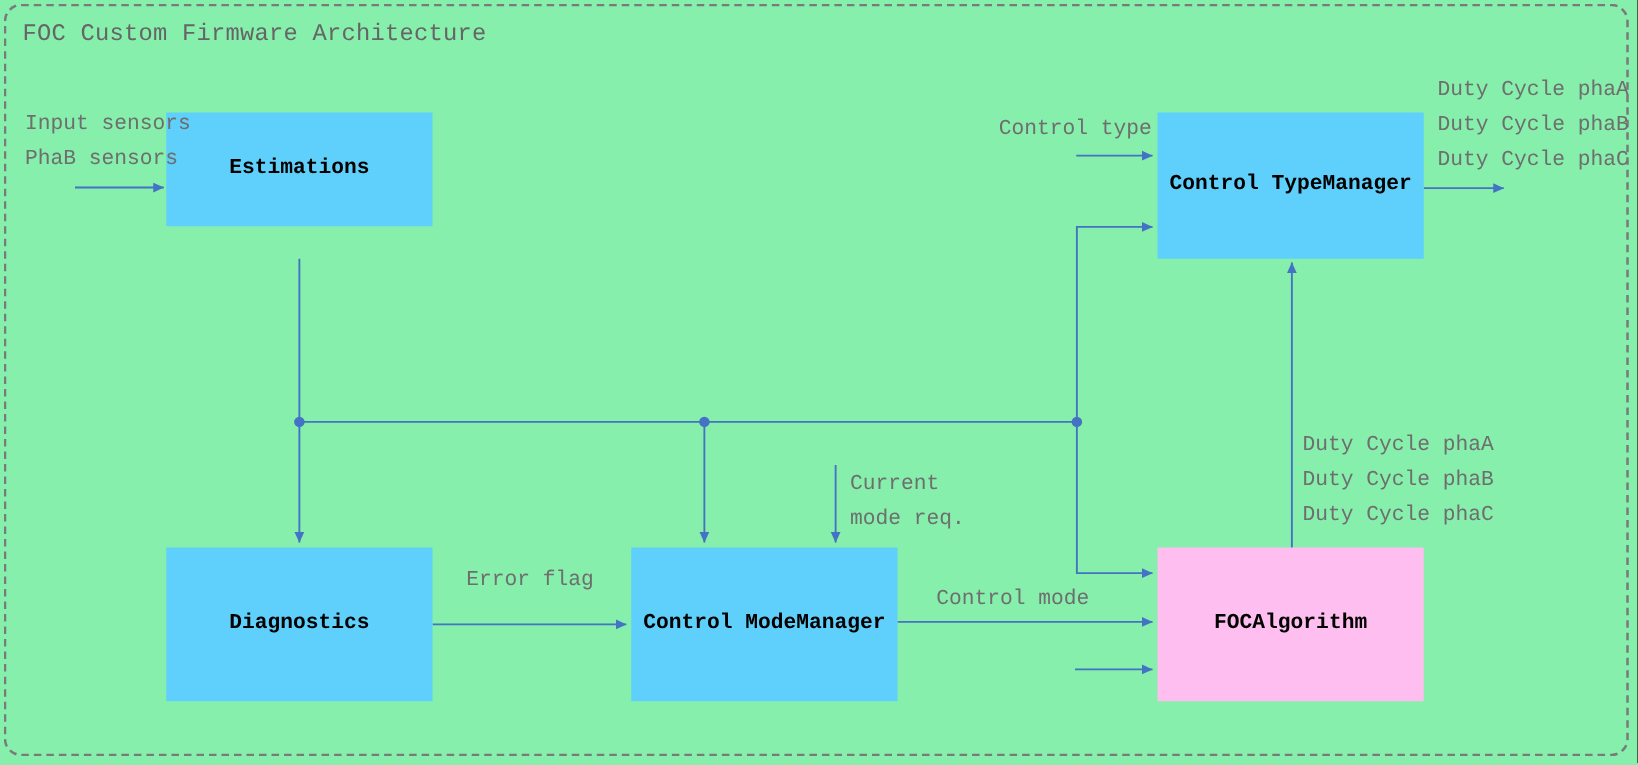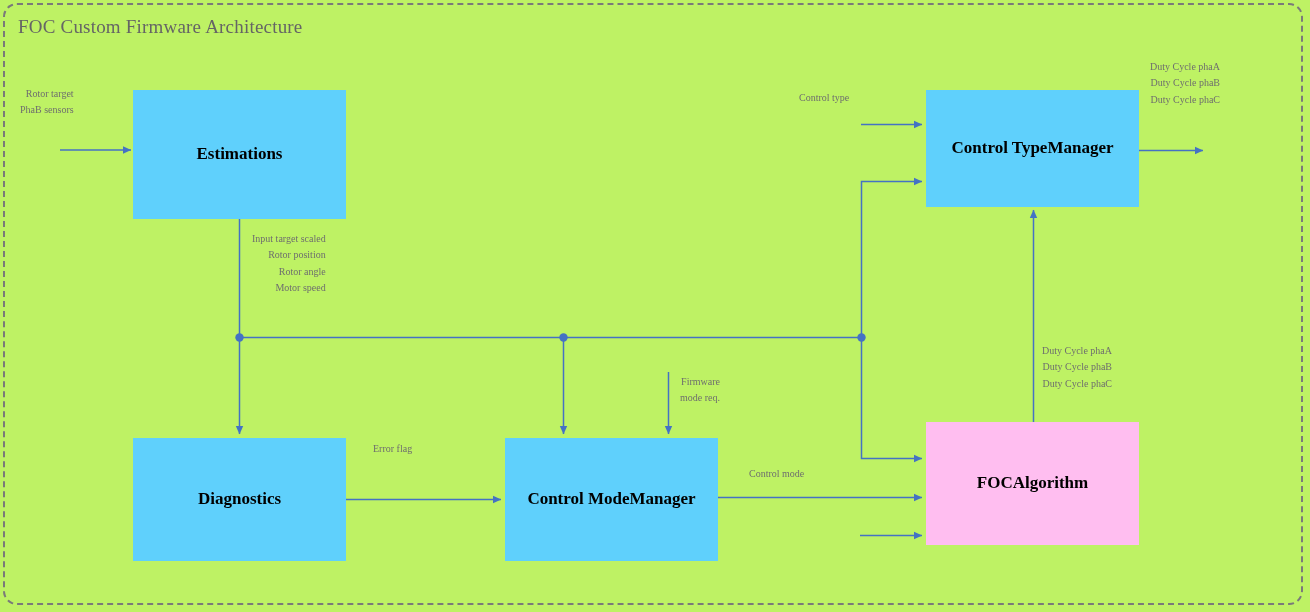--- a/index.html
+++ b/index.html
@@ -4,23 +4,23 @@
 <style>
   html, body {
     margin: 0;
     padding: 0;
     background: #000000;
   }
   #canvas {
     position: relative;
     width: 1310px;
     height: 612px;
-    background: #bef264;
+    background: #86efac;
     overflow: hidden;
-    font-family: Liberation Serif, serif;
+    font-family: Liberation Mono, monospace;
   }
   #frame {
     position: absolute;
     left: 3px;
     top: 3px;
     width: 1300px;
     height: 602px;
     border: 2px dashed #7a7a7a;
     border-radius: 14px;
     box-sizing: border-box;
@@ -45,25 +45,24 @@
     font-size: 17px;
     font-weight: bold;
     color: #000000;
     line-height: 1.32;
     padding: 2px;
   }
   .block.blue { background: #5FD0FC; }
   .block.pink { background: #FFBEF0; }
   .sig {
     position: absolute;
-    font-size: 10px;
+    font-size: 17px;
     color: #6e6e6e;
     line-height: 1.64;
     white-space: pre;
-    text-align: right;
   }
   svg#wires {
     position: absolute;
     left: 0;
     top: 0;
     width: 1310px;
     height: 612px;
     overflow: visible;
   }
 </style>
@@ -107,49 +106,48 @@
 
     <line x1="860" y1="535.5" x2="922" y2="535.5" stroke="#4472C4" stroke-width="1.5" marker-end="url(#arrow)"></line>
 
     <line x1="1033.5" y1="441" x2="1033.5" y2="210" stroke="#4472C4" stroke-width="1.5" marker-end="url(#arrow)"></line>
 
     <line x1="861" y1="124.5" x2="922" y2="124.5" stroke="#4472C4" stroke-width="1.5" marker-end="url(#arrow)"></line>
 
     <line x1="1139" y1="150.5" x2="1203" y2="150.5" stroke="#4472C4" stroke-width="1.5" marker-end="url(#arrow)"></line>
   </svg>
 
-  <div class="block blue" style="left:133px; top:90px; width:213px; height:129px;">Estimations</div>
+  <div class="block blue" style="left:133px; top:90px; width:213px; height:91px;">Estimations</div>
 
   <div class="block blue" style="left:926px; top:90px; width:213px; height:117px;">
       <div>Control Type</div>
       <div>Manager</div>
     </div>
 
   <div class="block blue" style="left:133px; top:438px; width:213px; height:123px;">Diagnostics</div>
 
   <div class="block blue" style="left:505px; top:438px; width:213px; height:123px;">
       <div>Control Mode</div>
       <div>Manager</div>
     </div>
 
-  <div class="block pink" style="left:926px; top:422px; width:213px; height:123px;">
+  <div class="block pink" style="left:926px; top:438px; width:213px; height:123px;">
       <div>FOC</div>
       <div>Algorithm</div>
     </div>
 
-  <div class="sig" style="left:20px; top:86px;"><div>Rotor target</div><div>PhaB sensors</div></div>
+  <div class="sig" style="left:20px; top:86px;"><div>Input sensors</div><div>PhaB sensors</div></div>
 
-  <div class="sig" style="left:252px; top:231px;"><div>Input target scaled</div><div>Rotor position</div><div>Rotor angle</div><div>Motor speed</div></div>
 
   <div class="sig" style="left:799px; top:90px;">Control type</div>
 
   <div class="sig" style="left:1150px; top:59px;"><div>Duty Cycle phaA</div><div>Duty Cycle phaB</div><div>Duty Cycle phaC</div></div>
 
   <div class="sig" style="left:1042px; top:343px;"><div>Duty Cycle phaA</div><div>Duty Cycle phaB</div><div>Duty Cycle phaC</div></div>
 
-  <div class="sig" style="left:373px; top:441px;">Error flag</div>
+  <div class="sig" style="left:373px; top:451px;">Error flag</div>
 
-  <div class="sig" style="left:680px; top:374px;"><div>Firmware</div><div>mode req.</div></div>
+  <div class="sig" style="left:680px; top:374px;"><div>Current</div><div>mode req.</div></div>
 
   <div class="sig" style="left:749px; top:466px;">Control mode</div>
 
 
 </div>
 
 </body></html>

